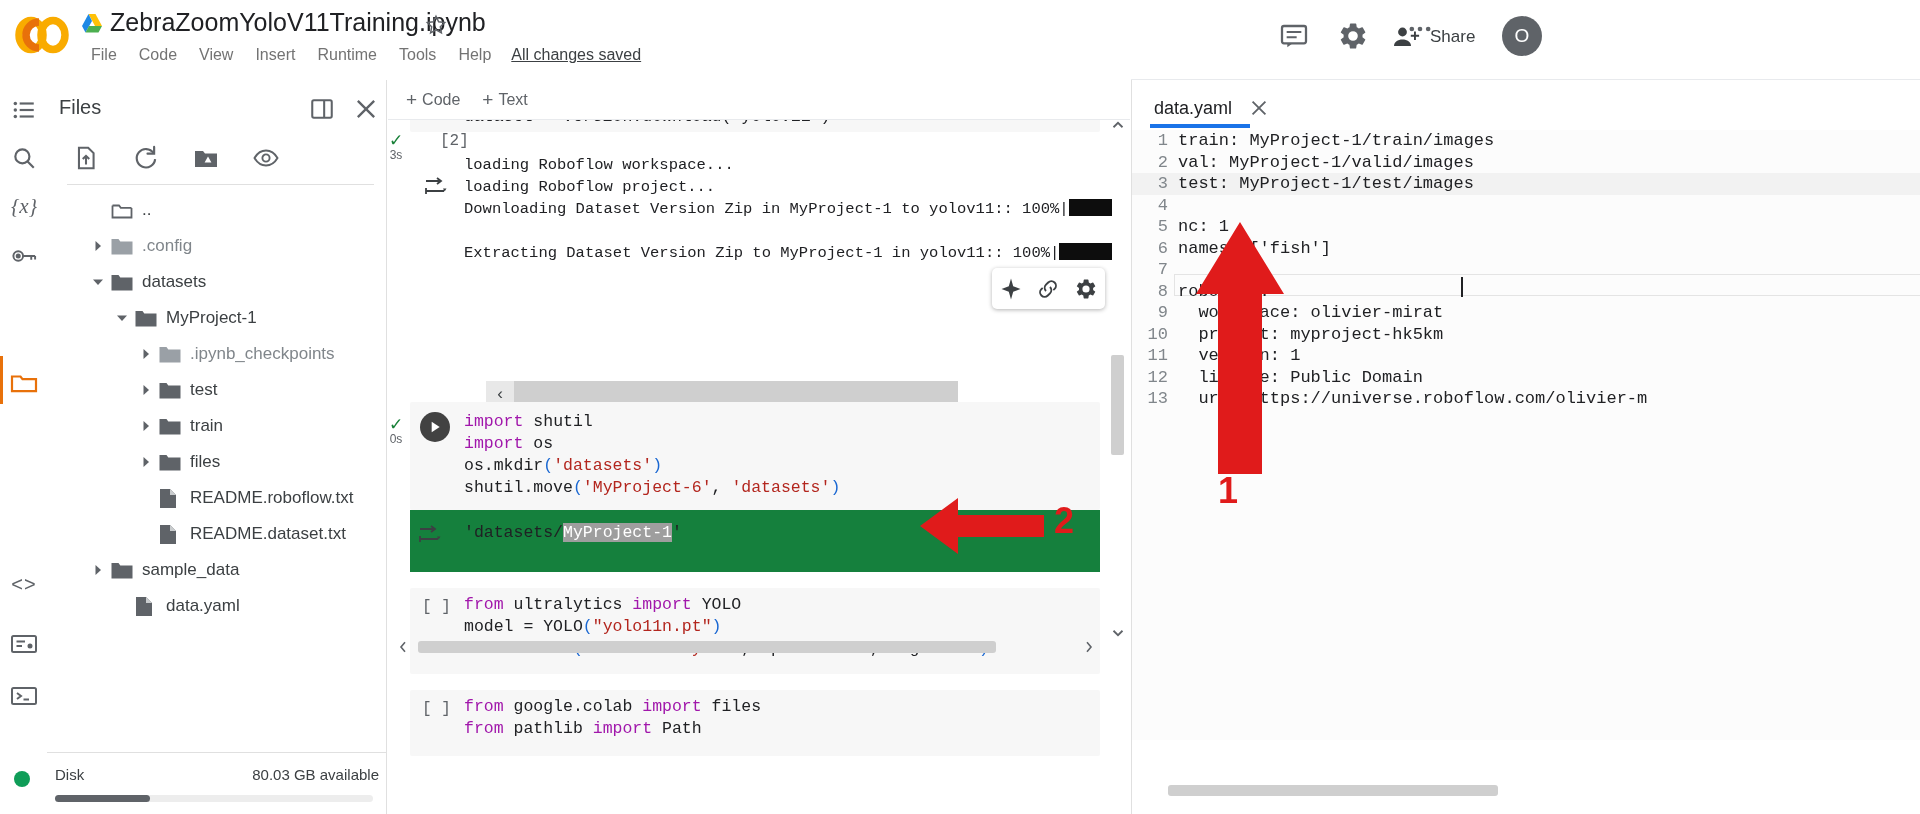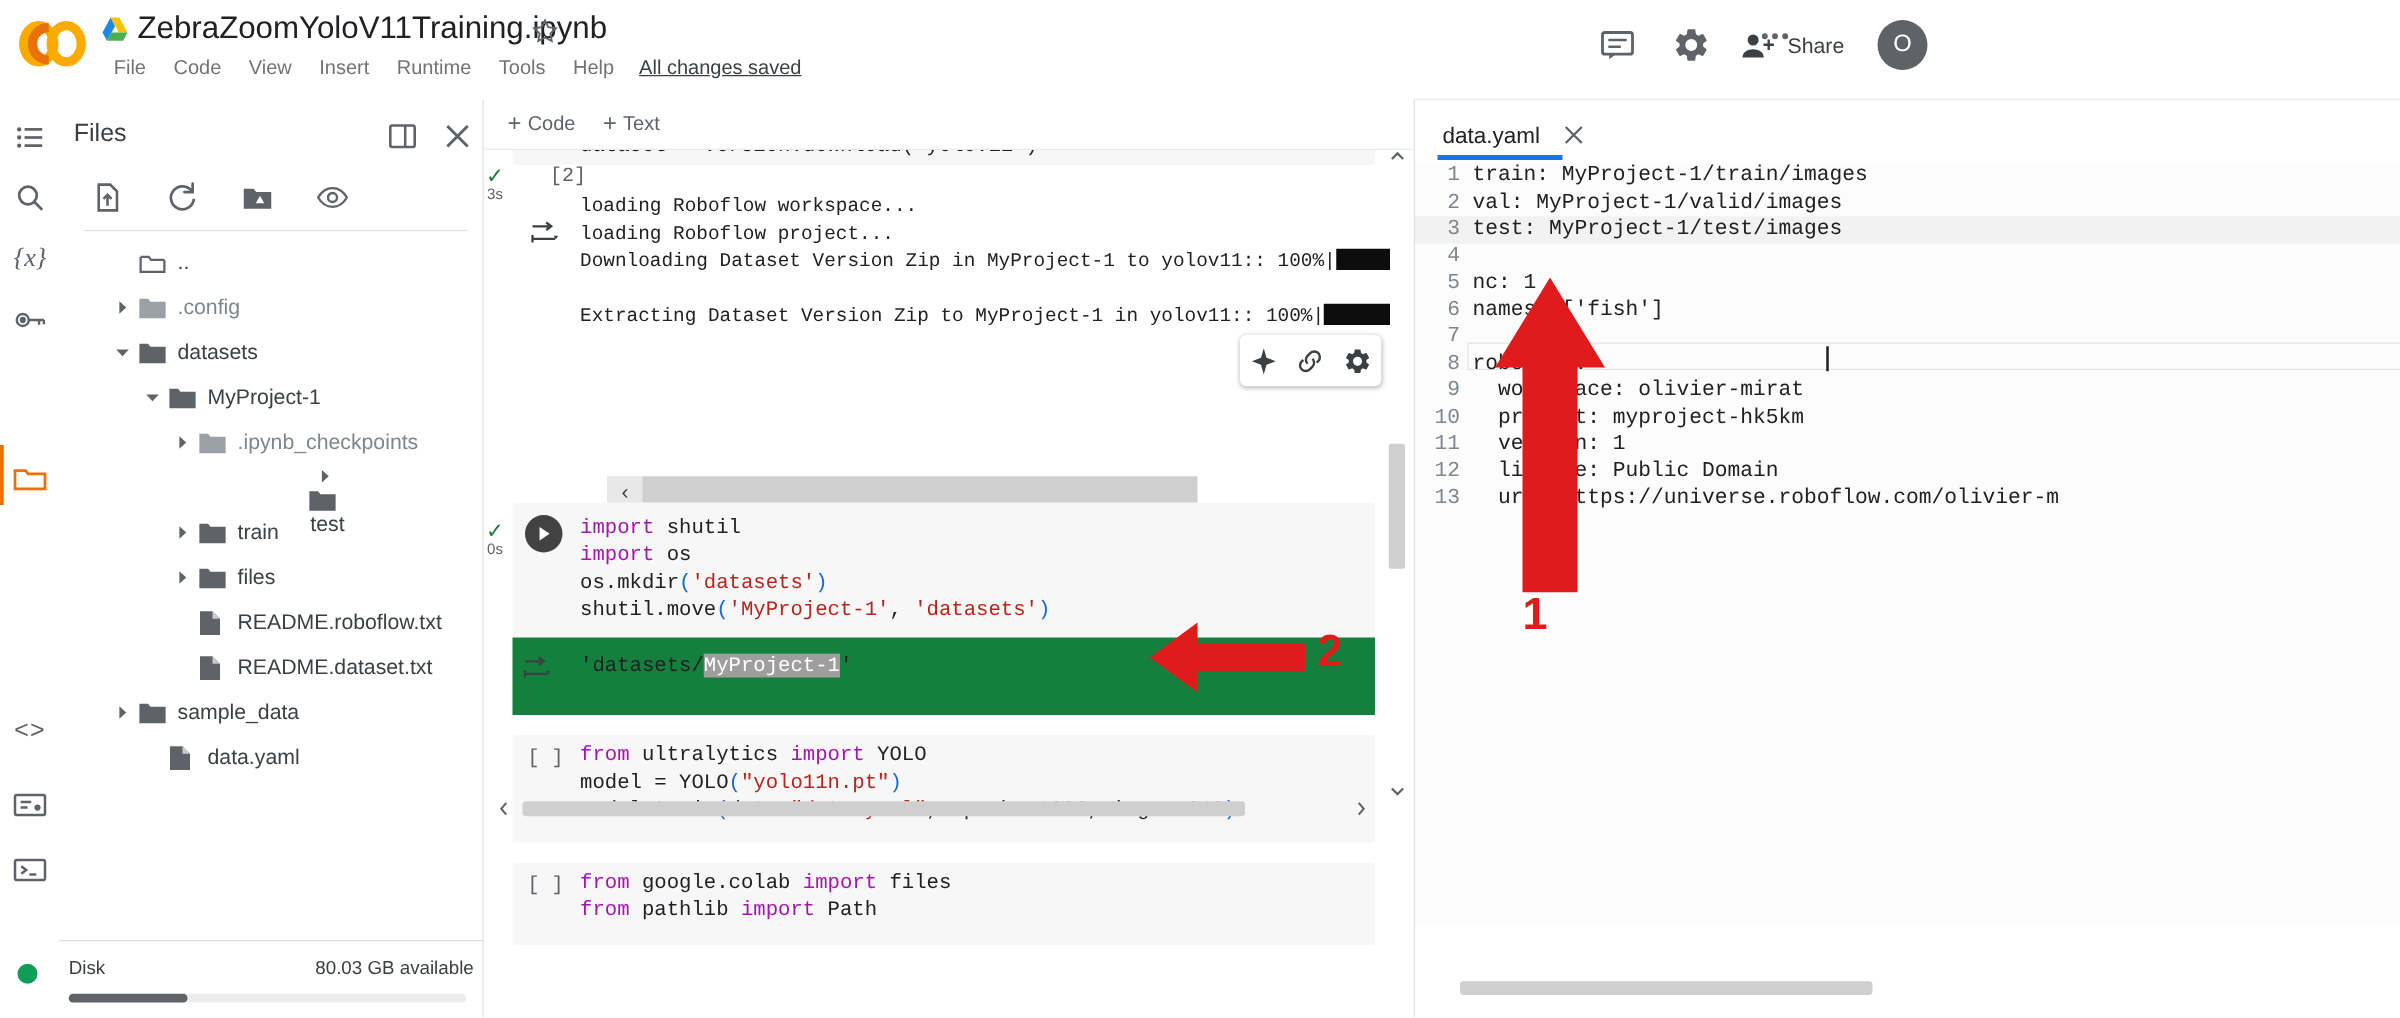--- a/index.html
+++ b/index.html
@@ -349,21 +349,21 @@
             <path d="M3.5 1 L9 6 L3.5 11 Z"></path>
           </svg>
         </span>
         <span class="ficon">
           <svg width="22" height="19" viewBox="0 0 22 19" fill="#9aa0a6">
             <path d="M0.5 2 h7 l1.8 2.4 H21.5 V17.5 H0.5 Z"></path>
           </svg>
         </span>
         <span>.ipynb_checkpoints</span>
       </div>
-      <div class="row" style="padding-left: 90px; flex-direction: column;">
+      <div class="row" style="padding-left: 90px;">
         <span class="twist">
           <svg width="12" height="12" viewBox="0 0 12 12" fill="#5f6368">
             <path d="M3.5 1 L9 6 L3.5 11 Z"></path>
           </svg>
         </span>
         <span class="ficon">
           <svg width="22" height="19" viewBox="0 0 22 19" fill="#5f6368">
             <path d="M0.5 2 h7 l1.8 2.4 H21.5 V17.5 H0.5 Z"></path>
           </svg>
         </span>
@@ -504,21 +504,21 @@
 
       <div class="codebox" style="position:relative;min-height:108px;">
         <div class="run-icon">
           <svg viewBox="0 0 24 24" width="16" height="16" fill="#fff">
               <path d="M7 4 L19 12 L7 20 Z"></path>
             </svg>
         </div>
         <div class="codeline pad"><span class="k-kw">import</span> shutil</div>
         <div class="codeline pad"><span class="k-kw">import</span> os</div>
         <div class="codeline pad">os.mkdir<span class="k-paren">(</span><span class="k-str">'datasets'</span><span class="k-paren">)</span></div>
-        <div class="codeline pad">shutil.move<span class="k-paren">(</span><span class="k-str">'MyProject-1'</span>, <span class="k-str">'datasets'</span><span class="k-paren">)</span></div>
+        <div class="codeline pad">shutil.move<span class="k-paren">(</span><span class="k-str">'MyProject-6'</span>, <span class="k-str">'datasets'</span><span class="k-paren">)</span></div>
       </div>
 
       <div style="position:relative;background:#15803d;height:62px;">
         <svg class="out-icon" style="top:14px;left:8px;" viewBox="0 0 26 22" fill="none" stroke="#3c4043" stroke-width="1.8">
           <path d="M2 5 H17 M13 2 L17 5 L13 8"></path>
             <path d="M2 15 H20 M2 12 V18"></path>
             <path d="M19 12.5 L22.5 12.5 L20.7 15.5 Z" fill="#3c4043" stroke="none"></path>
         </svg>
         <div class="outline" style="position:absolute;left:54px;top:12px;font-size:16.5px;">'datasets/<span class="hl">MyProject-1</span>'</div>
       </div>

